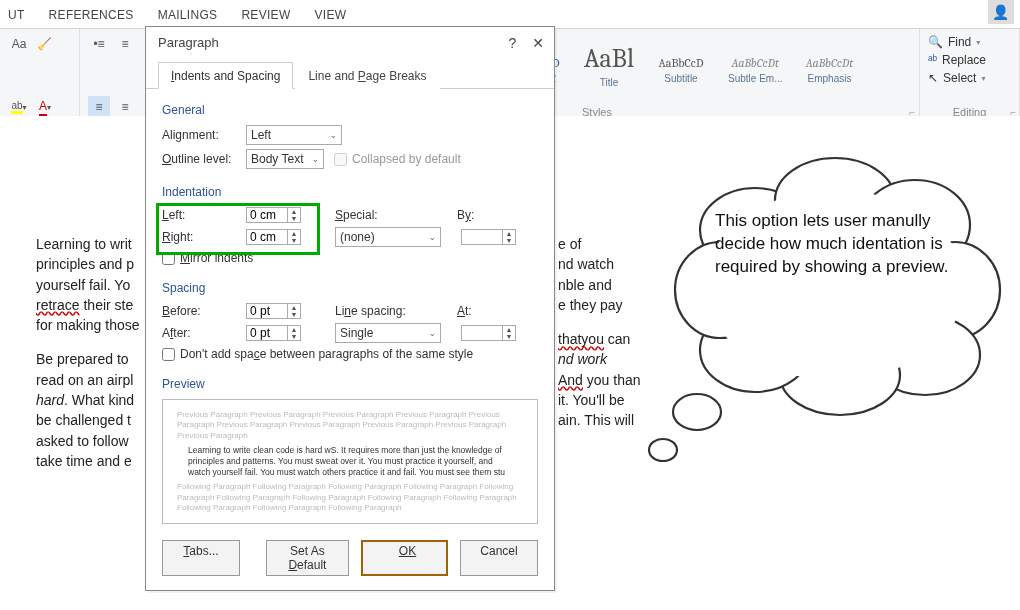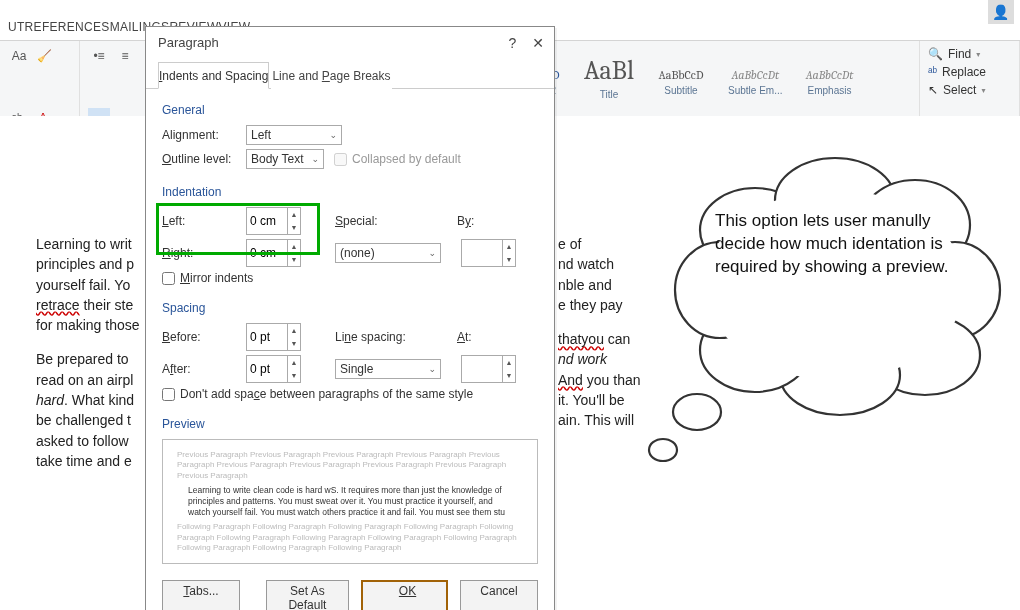--- a/index.html
+++ b/index.html
@@ -1,19 +1,19 @@
 <!DOCTYPE html>
 <html><head>
 <meta charset="utf-8">
 <style>
   * { box-sizing: border-box; margin: 0; padding: 0; }
   body { font-family: "Segoe UI", Tahoma, sans-serif; font-size: 12px; background: #fff; color: #333; overflow: hidden; width: 1020px; height: 610px; position: relative; }
   
   
-  .ribbon-tabs { display: flex; padding: 20px 0 6px 8px; border-bottom: 1px solid #d4d4d4; font-size: 12px; color: #444; }
+  .ribbon-tabs { display: flex; gap: 24px; padding: 8px 0 6px 8px; border-bottom: 1px solid #d4d4d4; font-size: 12px; color: #444; }
   .ribbon-tabs span { letter-spacing: 0.3px; }
   .ribbon { display: flex; background: #f5f6f7; border-bottom: 1px solid #d4d4d4; height: 92px; position: relative; }
   .ribbon-group { border-right: 1px solid #e0e0e0; padding: 4px 8px 2px; display: flex; flex-direction: column; justify-content: space-between; height: 100%; }
   .ribbon-group-label { font-size: 11px; color: #888; text-align: center; margin-top: 2px; }
   .ribbon-row { display: flex; gap: 4px; align-items: center; }
   .rb-btn { width: 22px; height: 22px; display: inline-flex; align-items: center; justify-content: center; border: 1px solid transparent; font-size: 12px; color: #555; }
   .font-red { color: #c00; border-bottom: 2px solid #c00; padding-bottom: 1px; }
   .styles-gallery { display: flex; gap: 8px; padding: 6px; align-items: baseline; }
   .style-item { border: 1px solid transparent; padding: 4px 6px; min-width: 64px; text-align: center; }
   .style-item.sel { border: 1px solid #f0c070; background: #fff; }
@@ -26,31 +26,31 @@
   
   .doc-bg { position: absolute; top: 116px; left: 0; right: 0; bottom: 0; background: #fff; padding: 120px 60px 20px 40px; }
   .errline { text-decoration: underline wavy #c00; text-decoration-skip-ink: none; }
   .italic { font-style: italic; }
 
   
   .dialog { position: absolute; top: 26px; left: 145px; width: 410px; background: #fff; border: 1px solid #888; box-shadow: 2px 2px 0 rgba(0,0,0,0.05); }
   .dlg-title { display: flex; justify-content: space-between; padding: 8px 10px 10px 12px; font-size: 13px; color: #444; }
   .dlg-title-btns { display: flex; gap: 16px; font-size: 14px; }
   .dlg-tabs { display: flex; padding: 0 12px; border-bottom: 1px solid #ccc; font-size: 12px; }
-  .dlg-tab { padding: 6px 0 5px; border: 1px solid #ccc; border-bottom: none; margin-right: 2px; background: #fff; position: relative; top: 1px; }
+  .dlg-tab { padding: 6px 12px 5px; border: 1px solid #ccc; border-bottom: none; margin-right: 2px; background: #fff; position: relative; top: 1px; }
   .dlg-tab.active { border-bottom: 1px solid #fff; }
   .dlg-tab:not(.active) { border-color: transparent; color: #444; }
   .dlg-body { padding: 10px 16px 4px; }
   .dlg-section-title { color: #2a5599; font-size: 12px; margin: 4px 0 8px; }
   .dlg-row { display: flex; align-items: center; margin: 4px 0; gap: 6px; font-size: 12px; }
   .dlg-label { width: 78px; color: #333; }
   .dlg-label u { text-decoration: underline; }
   .dlg-select { border: 1px solid #aaa; padding: 2px 4px; font-size: 12px; background: #fff; display: inline-flex; align-items: center; justify-content: space-between; }
   .dlg-select .caret { font-size: 9px; color: #666; margin-left: 4px; }
-  .spinner { display: inline-flex; border: 1px solid #aaa; height: 28px; align-items: stretch; }
+  .spinner { display: inline-flex; border: 1px solid #aaa; height: 16px; align-items: stretch; }
   .spinner input { border: none; width: 40px; padding: 0 3px; font-size: 12px; outline: none; }
   .spinner .spins { display: flex; flex-direction: column; border-left: 1px solid #aaa; width: 13px; }
   .spinner .spins span { flex: 1; font-size: 7px; line-height: 1; display: flex; align-items: center; justify-content: center; color: #555; }
   .chk { display: inline-flex; align-items: center; gap: 5px; font-size: 12px; }
   .chk input { width: 13px; height: 13px; }
   .green-box { position: absolute; border: 3px solid #0a0; pointer-events: none; }
   .preview-box { border: 1px solid #bbb; margin-top: 4px; padding: 10px 14px; font-size: 8px; line-height: 1.3; color: #bbb; }
   .preview-real { color: #333; font-size: 8.5px; margin: 4px 11px; }
   .dlg-buttons { display: flex; gap: 12px; padding: 12px 16px 14px; justify-content: flex-start; }
   .dlg-btn { border: 1px solid #999; background: #f3f3f3; padding: 3px 16px; font-size: 12px; min-width: 78px; text-align: center; }

